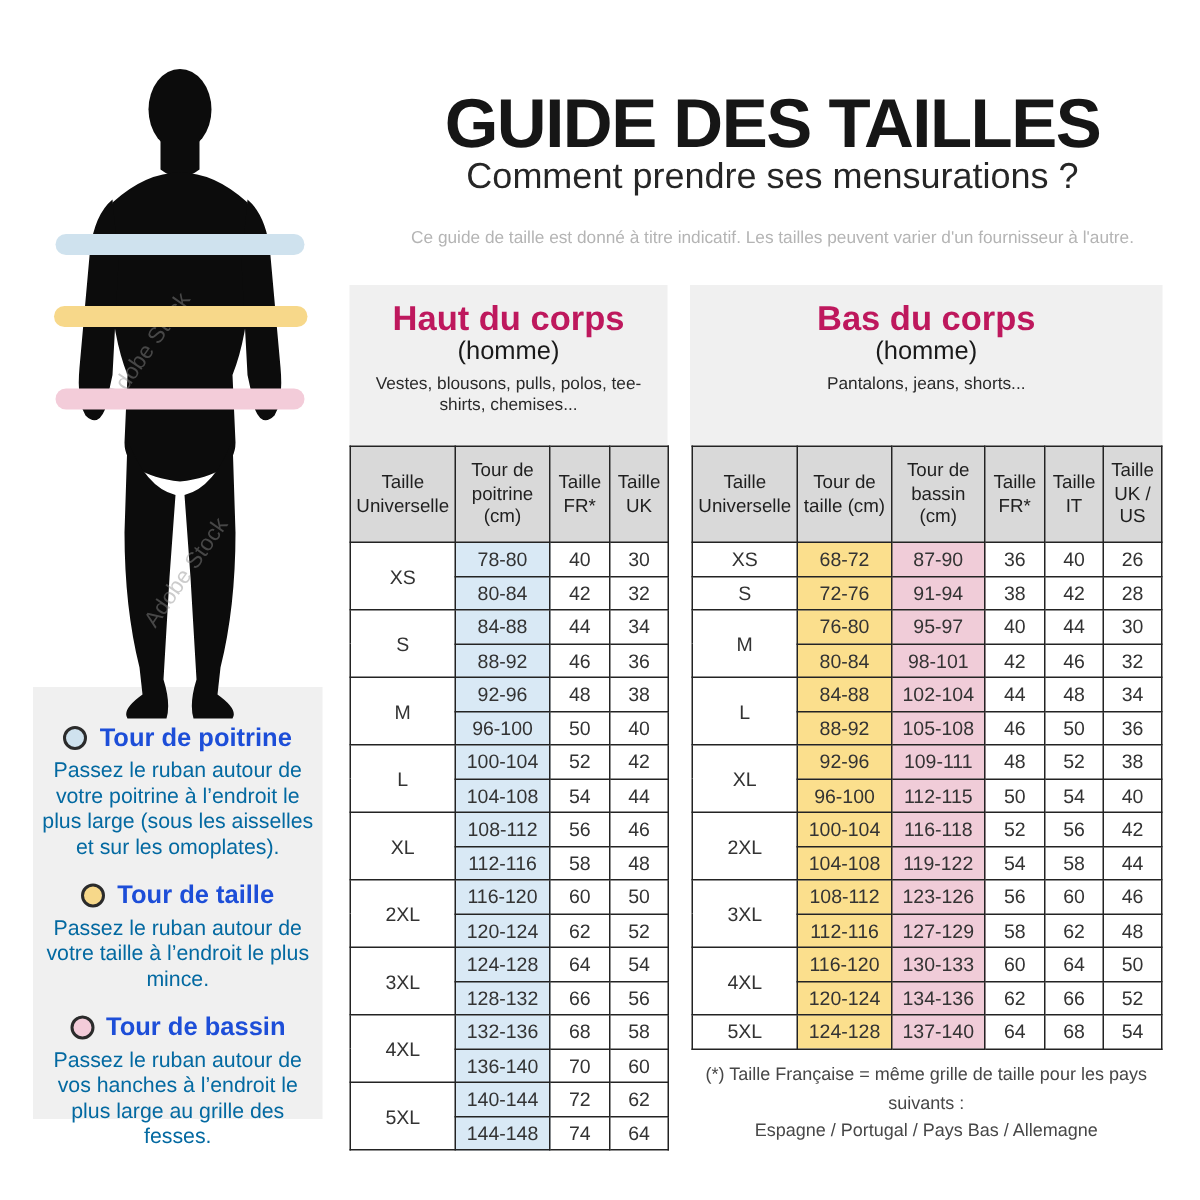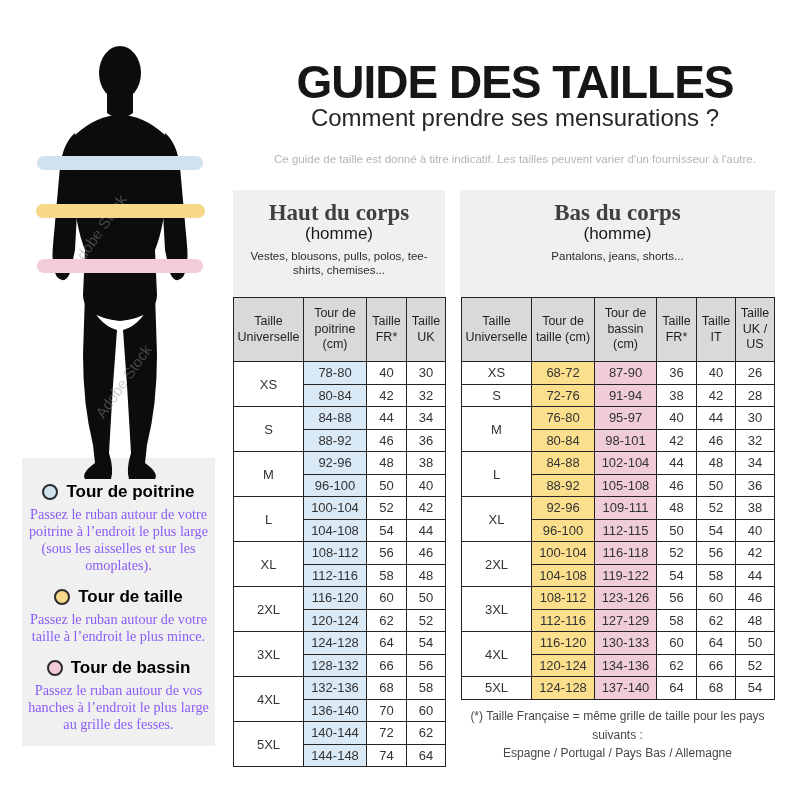--- a/index.html
+++ b/index.html
@@ -9,32 +9,32 @@
   }
   
   #figure{position:absolute;left:15px;top:45px;width:210px;height:440px;z-index:2;}
   #legend-box{
     position:absolute;left:22px;top:458px;width:193px;height:288px;
     background:#f0f0f0;z-index:1;text-align:center;box-sizing:border-box;padding-top:24px;
   }
   .legend-item{margin-bottom:13px;}
   .legend-head{display:flex;align-items:center;justify-content:center;gap:8px;margin-bottom:4px;}
   .legend-circle{width:16px;height:16px;border-radius:50%;border:2px solid #2b2b2b;display:inline-block;box-sizing:border-box;}
-  .legend-title{font-weight:bold;font-size:17px;color:#000000;}
-  .legend-text{font-size:14.2px;line-height:1.2;color:#8b5cf6;padding:0 2px;font-family:Liberation Serif, serif;}
+  .legend-title{font-weight:bold;font-size:17px;color:#1d4ed8;}
+  .legend-text{font-size:14.2px;line-height:1.2;color:#0369a1;padding:0 2px;}
   
   #header{position:absolute;left:230px;top:0;width:570px;height:180px;text-align:center;}
   #page-title{position:absolute;top:59px;left:0;width:100%;font-size:46px;font-weight:bold;color:#161616;letter-spacing:-1px;line-height:1;}
   #page-subtitle{position:absolute;top:106px;left:0;width:100%;font-size:24px;color:#262626;line-height:1;}
   #page-disclaimer{position:absolute;top:154px;left:0;width:100%;font-size:11.5px;color:#b4b4b4;line-height:1;}
   
   .section-head{position:absolute;top:190px;background:#f0f0f0;text-align:center;box-sizing:border-box;padding-top:11px;}
   #haut-head{left:233px;width:212px;height:107px;}
   #bas-head{left:460px;width:315px;height:107px;}
-  .section-title{font-size:23px;font-weight:bold;color:#404040;line-height:1;font-family:Liberation Serif, serif;}
+  .section-title{font-size:23px;font-weight:bold;color:#be185d;line-height:1;}
   .section-sub{font-size:17px;color:#1a1a1a;line-height:1.15;}
   .section-desc{font-size:11.5px;color:#2a2a2a;line-height:1.25;margin-top:5px;padding:0 14px;}
   .table-mount{position:absolute;top:297px;}
   #haut-table-mount{left:233px;width:212px;}
   #bas-table-mount{left:461px;width:313px;}
   table.size-table{border-collapse:collapse;table-layout:fixed;width:100%;border:1.5px solid #232323;}
   table.size-table th{
     background:#d9d9d9;border:1px solid #232323;font-weight:normal;font-size:12.5px;
     color:#1f1f1f;height:61px;line-height:1.25;padding:1px;
   }

